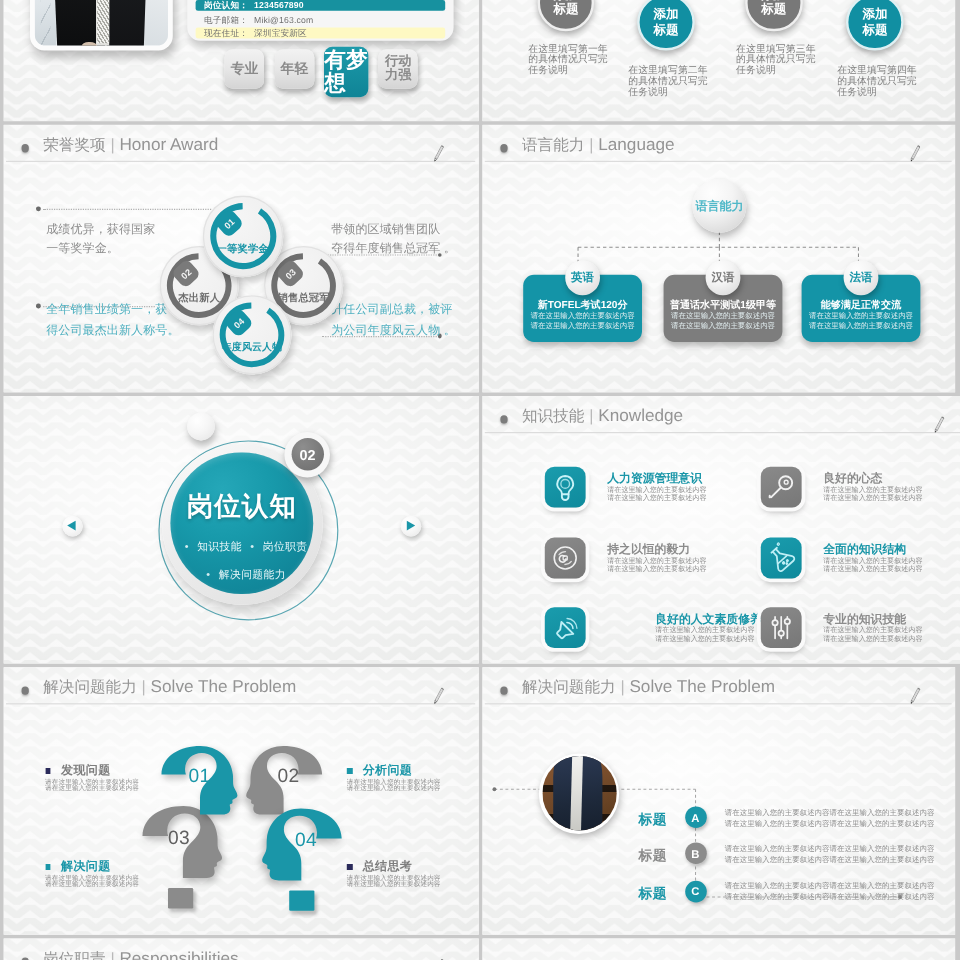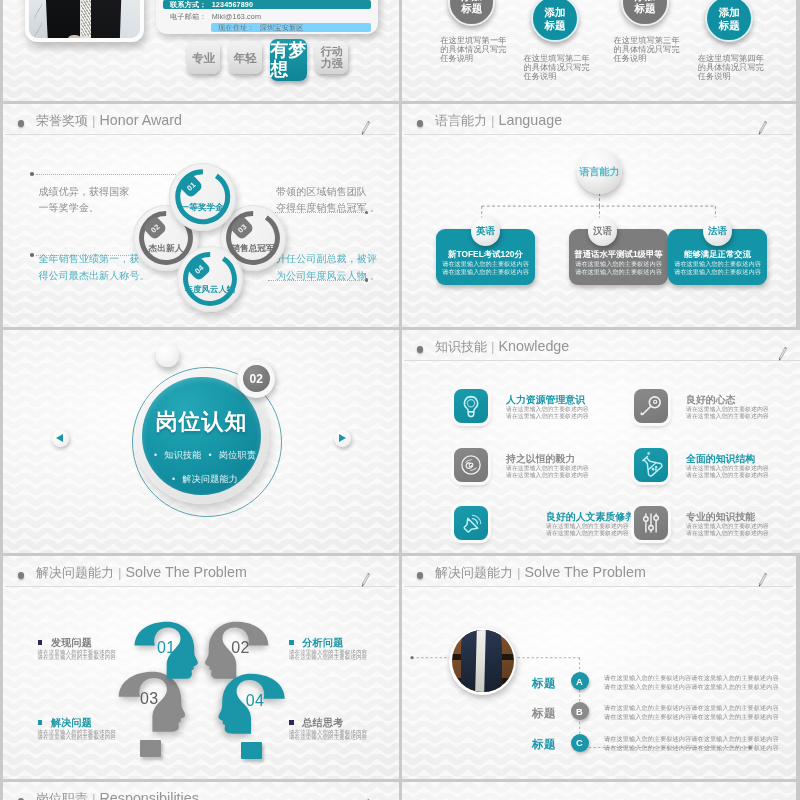--- a/index.html
+++ b/index.html
@@ -57,21 +57,21 @@
      background:linear-gradient(180deg,#f6f6f4,#e0e0dc);}
   .pi-tie{position:absolute;left:46.5%;top:-6%;width:9%;height:104%;
      background:repeating-linear-gradient(58deg,#f2f2ef 0 1.3px,#a9a9a3 1.3px 2.4px);}
   .pi-hand{position:absolute;left:35%;bottom:-4%;width:12%;height:7%;border-radius:45%;
      background:#e3cdb9;opacity:.92;}
   .info-card{position:absolute;left:153px;top:94px;width:222px;height:62px;border-radius:11px;
     background:#f6f6f6;box-shadow:2px 4px 7px rgba(0,0,0,.22);padding:28px 7px 7px;box-sizing:border-box;}
   .info-row{font-size:7.2px;color:#6f6f6f;padding:0.9px 7px;border-radius:2px;margin-bottom:2.7px;letter-spacing:.15px;
     line-height:1;}
   .info-row.hl{background:#17919f;color:#fff;font-weight:700;}
-  .info-row.shade{background:#7dd3fc;margin-left:48px;}
+  .info-row.shade{background:#fef9c3;}
   .info-row span+span{margin-left:5px;}
   .tagwrap{position:absolute;left:184.1px;top:163.2px;display:flex;gap:8.3px;align-items:flex-start;}
   .tag{width:33.3px;height:32.8px;border-radius:7px;
     background:linear-gradient(180deg,#f2f2f2 0%,#e6e6e6 52%,#d4d4d4 100%);
     display:flex;flex-direction:column;
     align-items:center;justify-content:center;font-size:11.5px;font-weight:700;color:#8a8a8a;
     box-shadow:1px 3px 4px rgba(0,0,0,.28);line-height:1.05;}
   .tag.act{background:linear-gradient(180deg,#1d9aaa,#0f8496);color:#fff;width:36.6px;height:42.2px;margin-top:-2.3px;font-size:18px;}
   .tag.two{font-size:11px;}
 
@@ -149,21 +149,21 @@
   
   .lg-tree{position:absolute;left:0;top:0;width:394px;height:223px;}
   .lg-root{position:absolute;left:175px;top:45px;width:45px;height:45px;border-radius:50%;
      background:radial-gradient(circle at 36% 27%, #fefefe 0%, #f4f4f4 40%, #dcdcdc 78%, #cdcdcd 100%);
      box-shadow:1px 4px 6px rgba(0,0,0,.25);
      display:flex;align-items:center;justify-content:center;font-size:10px;font-weight:700;color:#4fb8c8;}
   .lg-br{position:absolute;top:0;}
   .lg-card{position:absolute;top:124.5px;width:99px;height:56px;border-radius:9px;box-sizing:border-box;
      padding:21px 2px 0;text-align:center;box-shadow:1px 3px 5px rgba(0,0,0,.25);}
   .lg-card.t{background:#1494a7;}
-  .lg-card.g{background:#7d7d7d;margin-left:16px;}
+  .lg-card.g{background:#7d7d7d;}
   .lg-h{font-size:8.4px;white-space:nowrap;font-weight:700;color:#fff;margin-bottom:1px;letter-spacing:0;line-height:1.1;}
   .lg-l{font-size:6.2px;white-space:nowrap;color:#e2eef0;line-height:1.34;letter-spacing:0;}
   .lg-bub{position:absolute;z-index:4;top:113px;left:35px;width:29px;height:29px;border-radius:50%;
      background:radial-gradient(circle at 36% 27%, #fefefe 0%, #f4f4f4 42%, #dedede 82%, #d0d0d0 100%);
      box-shadow:1px 3px 5px rgba(0,0,0,.28);
      display:flex;align-items:center;justify-content:center;font-size:9.6px;font-weight:700;}
   .lg-bub.t{color:#1a96a8;}
   .lg-bub.g{color:#7a7a7a;}
   .lg-br.b1{left:34px;}
   .lg-br.b2{left:151px;}
@@ -332,21 +332,21 @@
           <div class="pi-r"></div>
       <div class="pi-suitL"></div>
           <div class="pi-suitR"></div>
       <div class="pi-shirt"></div>
           <div class="pi-tie"></div>
           <div class="pi-hand"></div>
     </div>
   </div>
   <div class="info-card">
     <div class="info-row hl">
-      <span>联系方式：</span><span>1234567890</span>
+      <span>岗位认知：</span><span>1234567890</span>
     </div>
     <div class="info-row">
       <span>电子邮箱：</span><span>Miki@163.com</span>
     </div>
     <div class="info-row shade">
       <span>现在住址：</span><span>深圳宝安新区</span>
     </div>
   </div>
   <div class="tagwrap">
     <div class="tag">

